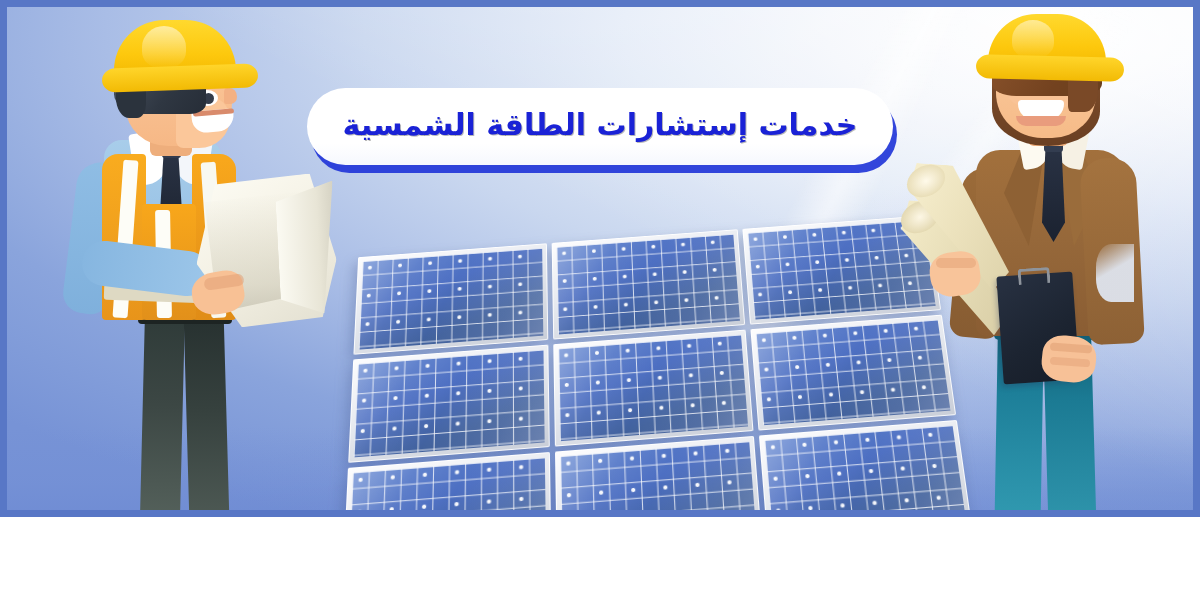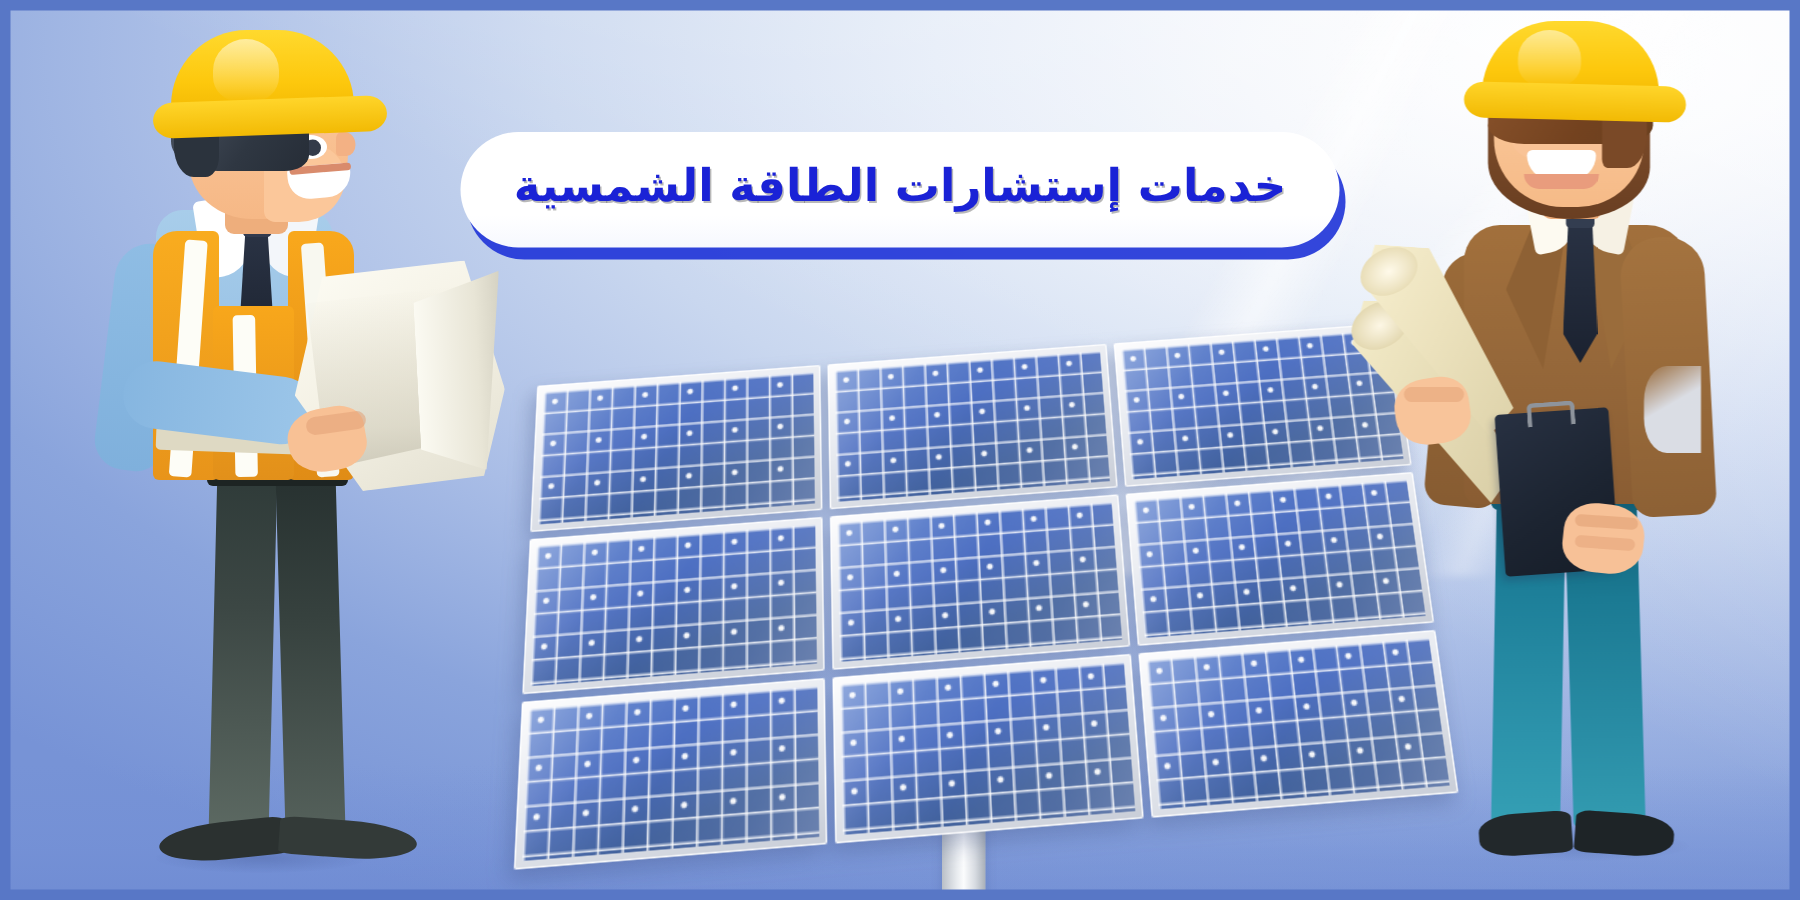--- a/index.html
+++ b/index.html
@@ -4,21 +4,21 @@
 <style>
   * { margin:0; padding:0; box-sizing:border-box; }
   html,body{
     width:1200px; height:600px; overflow:hidden;
     font-family:"DejaVu Sans","Liberation Sans",sans-serif;
   }
 
   
   #banner{
     position:relative;
-    width:1200px; height:600px;
+    width:1200px; height:517px;
     overflow:hidden;
     background:#6f8ed4;
   }
 
   
   #frame-border{
     position:absolute; inset:0;
     border:7px solid #5877c6;
     z-index:60;
     pointer-events:none;

